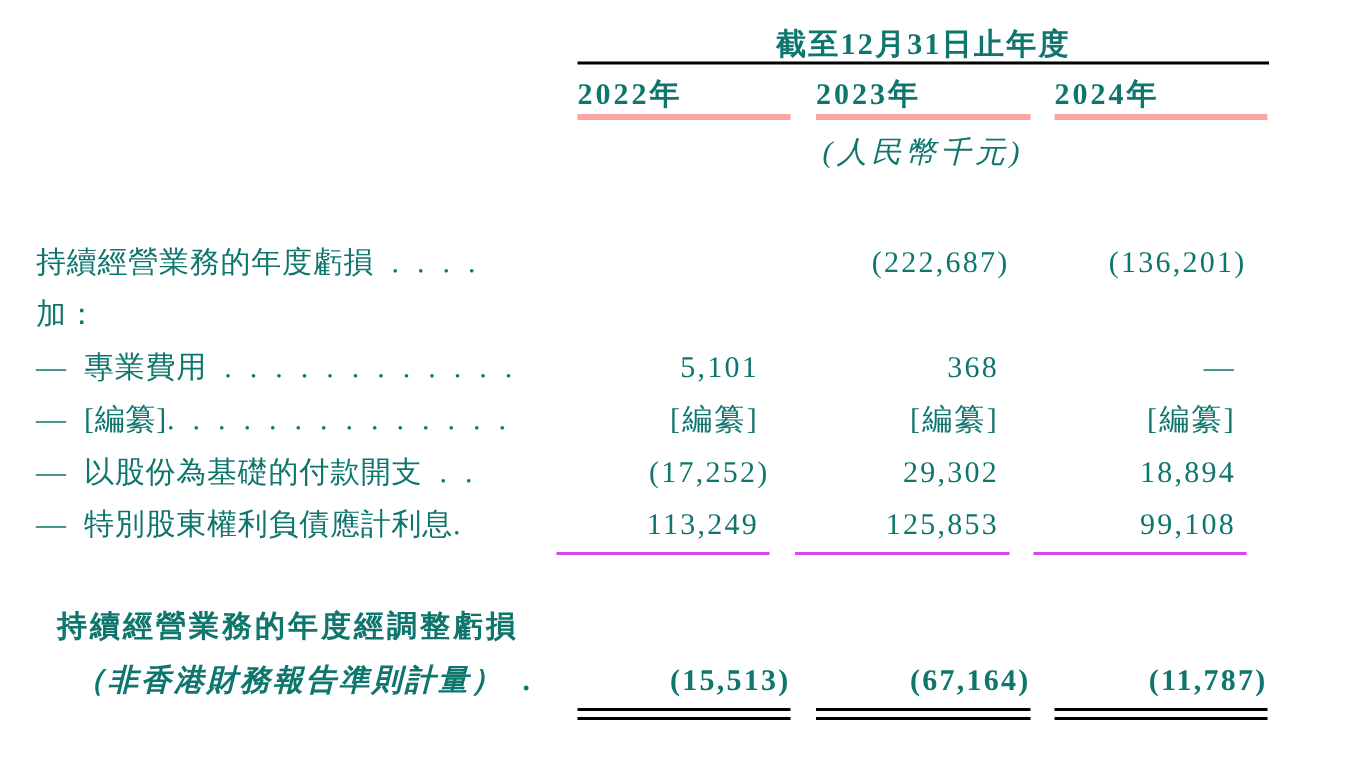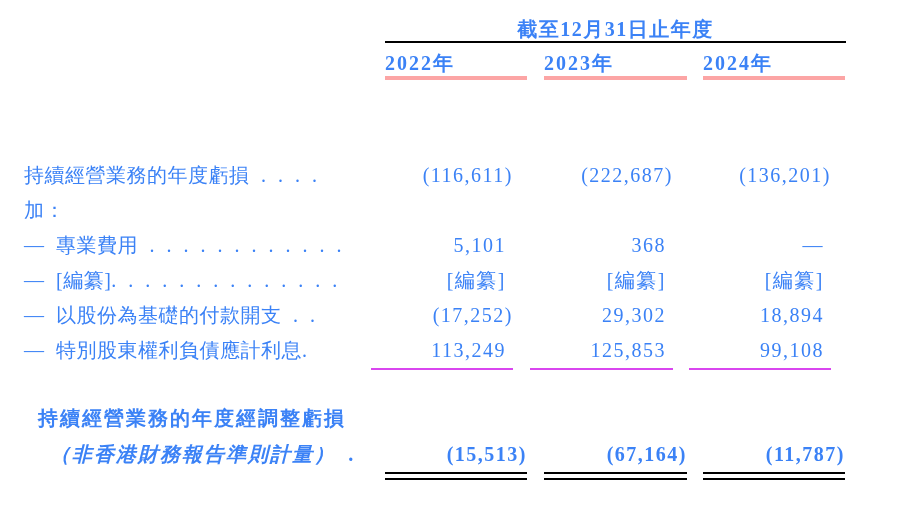--- a/index.html
+++ b/index.html
@@ -1,20 +1,20 @@
 <!DOCTYPE html>
 <html><head>
 <meta charset="utf-8">
 <style>
   html,body{margin:0;padding:0;background:#ffffff;}
   .page{
     position:relative;
     width:900px;height:511px;
     background:#ffffff;
-    color:#3b82f6;
+    color:#0f766e;
     font-family:"Liberation Serif","DejaVu Serif",serif;
     font-size:20px;
     overflow:hidden;
   }
   
   .hdr-title{
     position:absolute;left:385px;top:16px;width:461px;
     text-align:center;font-weight:bold;letter-spacing:1.5px;
     white-space:nowrap;
   }
@@ -83,26 +83,26 @@
 
 <div class="page">
 
   <div class="hdr-title">截至12月31日止年度</div>
   <div class="hdr-rule"></div>
 
   <div class="year y1">2022年</div>
   <div class="year y2">2023年</div>
   <div class="year y3">2024年</div>
 
+  <div class="unit">(人民幣千元)</div>
 
   <div class="body-grid">
 
     <div class="row">
       <div class="lbl">持續經營業務的年度虧損 . . . .</div>
-      <div class="n c1 hang">(116,611)</div>
       <div class="n c2 hang">(222,687)</div>
       <div class="n c3 hang">(136,201)</div>
     </div>
 
     <div class="row">
       <div class="lbl">加：</div>
       <div class="n c1"></div>
       <div class="n c2"></div>
       <div class="n c3"></div>
     </div>

